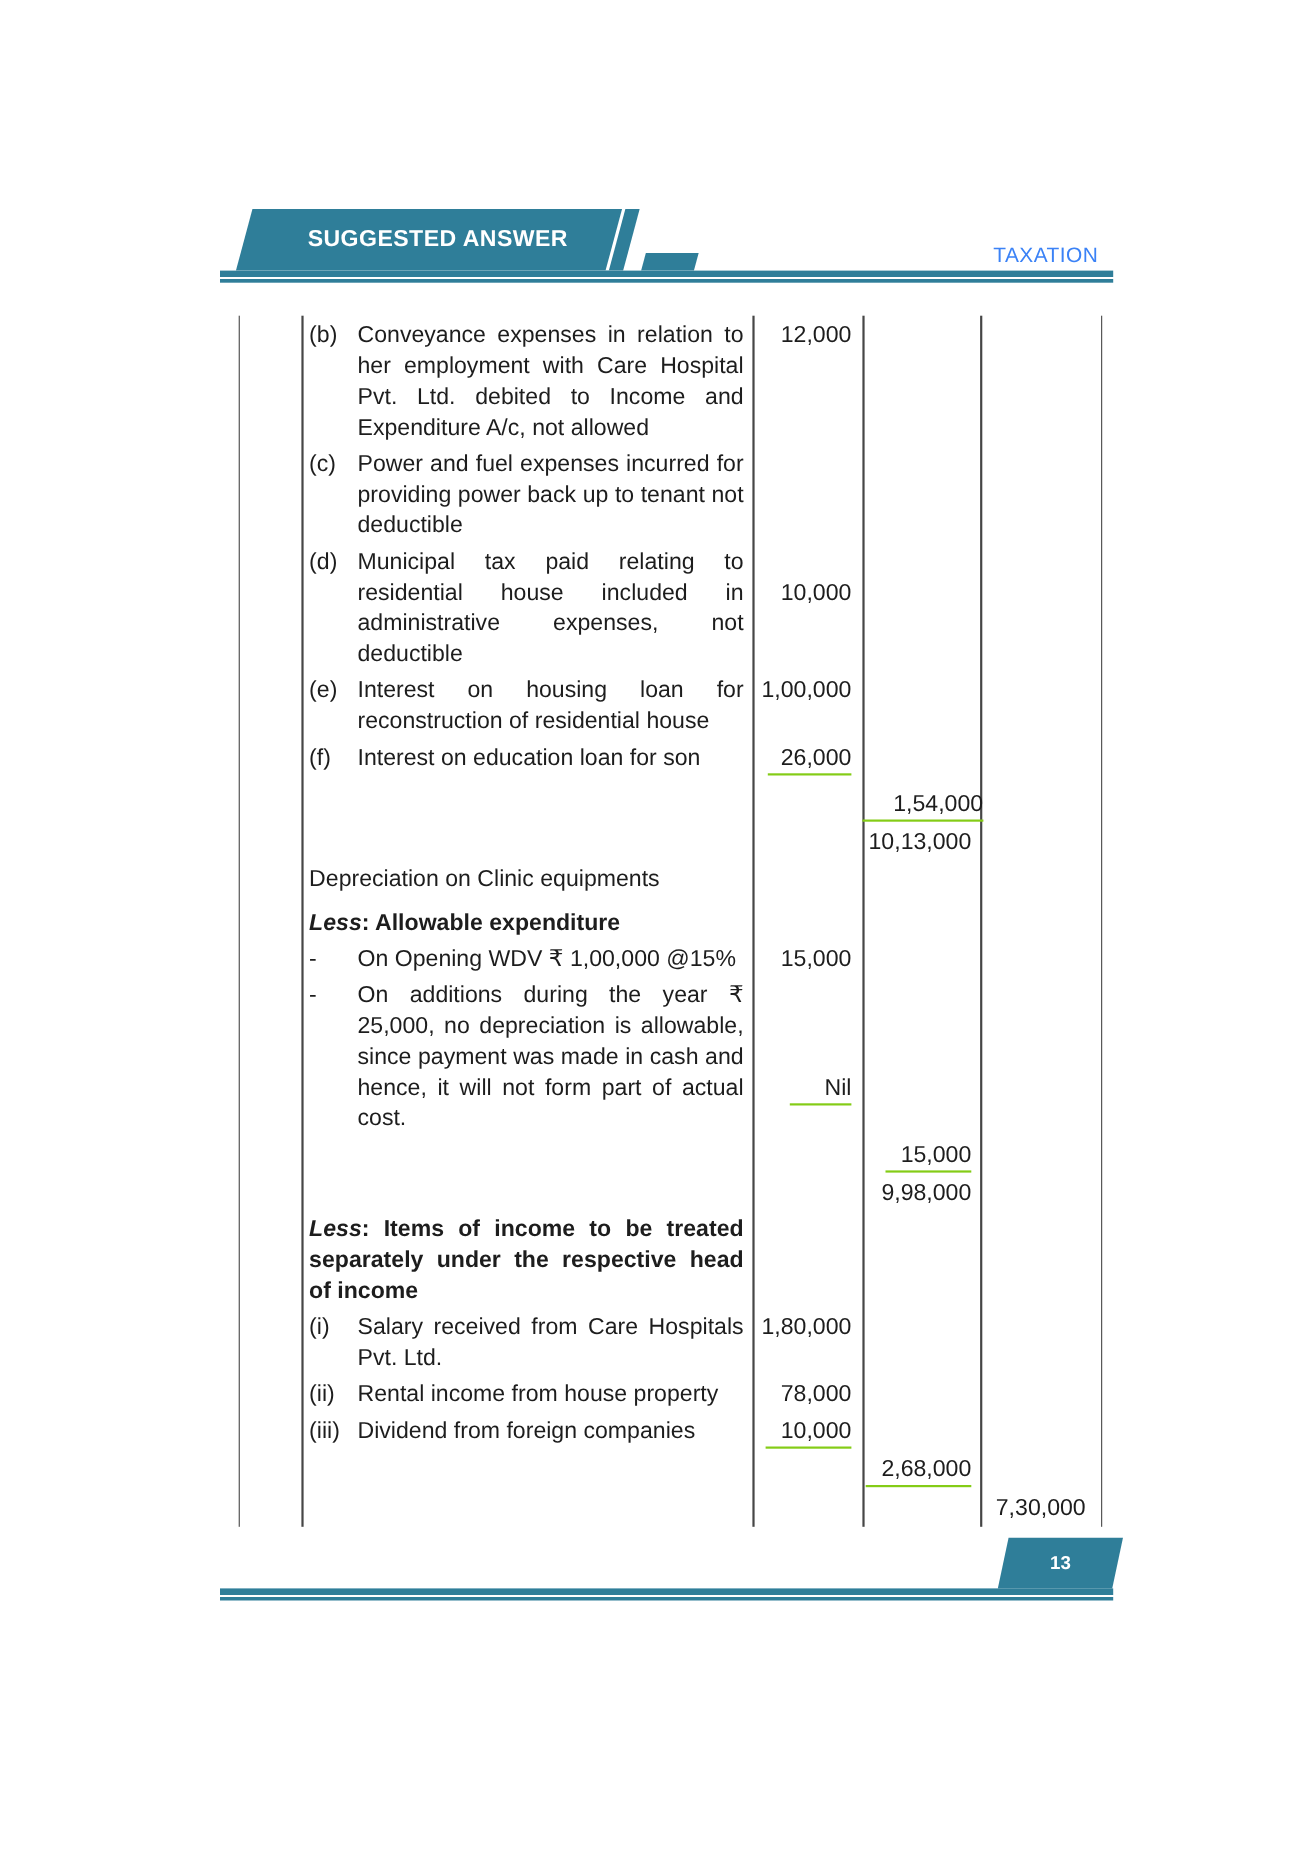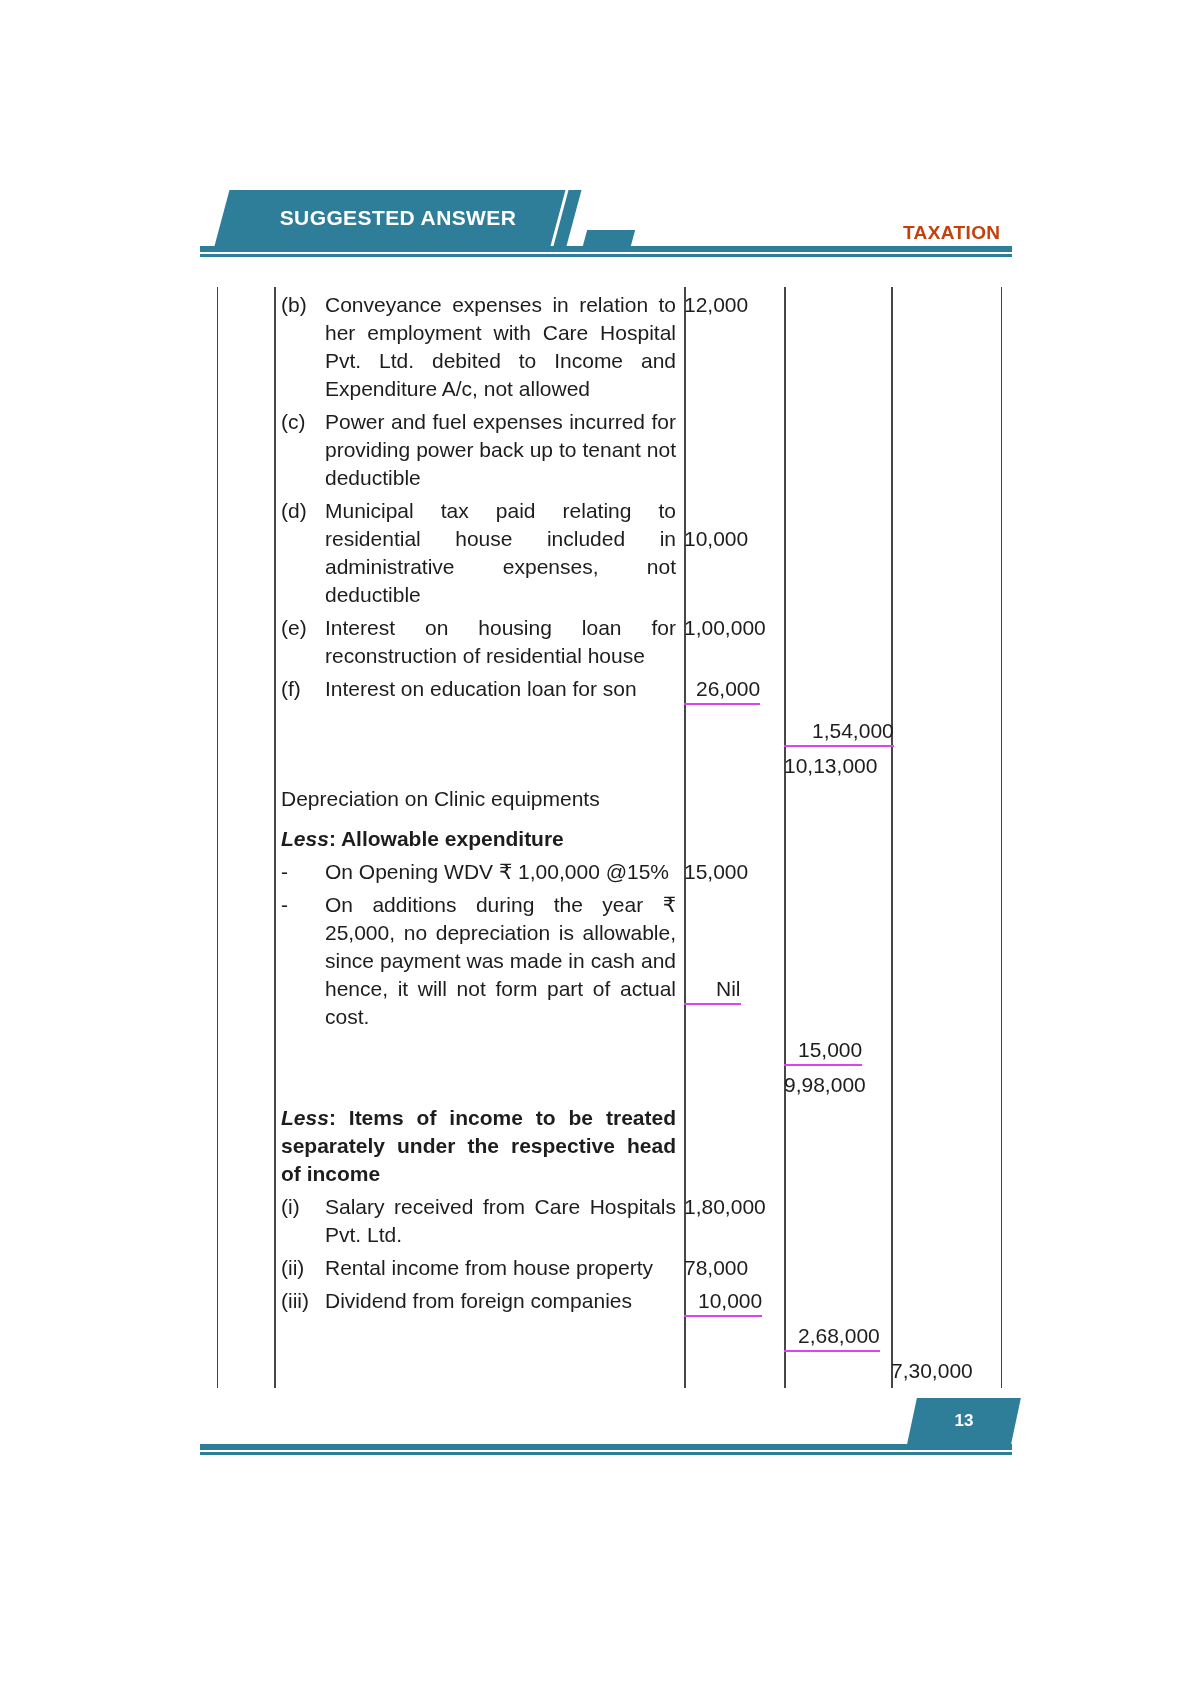--- a/index.html
+++ b/index.html
@@ -19,21 +19,21 @@
   .banner-label{
     display:block;width:100%;height:56px;line-height:56px;text-align:center;
     transform:skewX(15deg);color:#ffffff;font-size:21px;font-weight:bold;letter-spacing:.4px;
   }
   .banner-tail{
     position:absolute;left:585px;top:230px;width:48px;height:16px;
     background:#2f7e99;transform:skewX(-15deg);
   }
   .subject{
     position:absolute;left:903px;top:222px;width:110px;
-    color:#c2410c;font-size:19px;font-weight:bold;letter-spacing:.4px;
+    color:#3b82f6;font-size:19px;font-weight:normal;letter-spacing:.4px;
   }
   .hrule{
     position:absolute;left:200px;width:812px;height:11px;
     background:linear-gradient(to bottom,#2f7e99 0 6px,#ffffff 6px 8px,#2f7e99 8px 11px);
   }
   .hrule.top{top:246px;}
   .hrule.bottom{top:1444px;}
   
   .page-badge{
     position:absolute;left:912px;top:1398px;width:104px;height:46px;
@@ -51,25 +51,25 @@
   }
   .vline{position:absolute;top:0;bottom:0;width:1.5px;background:#464646;}
   .rows{position:relative;padding-top:4px;}
   .trow{display:grid;grid-template-columns:56px 410px 100px 107px 110px;margin-bottom:5px;}
   .cell{min-height:1px;}
   .desc{grid-column:2;display:flex;padding:0 8px 0 7px;}
   .lab{flex:0 0 44px;}
   .desc p{margin:0;flex:1;text-align:justify;}
   .desc p.bold{font-weight:bold;}
   .lead-italic{font-style:italic;font-weight:bold;}
-  .amt{white-space:nowrap;}
+  .amt{text-align:right;white-space:nowrap;}
   .a1{grid-column:3;padding-right:10px;}
   .a2{grid-column:4;padding-right:8px;}
   .a3{grid-column:5;padding-right:14px;}
-  .ul{display:inline-block;border-bottom:2px solid #d946ef;padding-bottom:0px;}
+  .ul{display:inline-block;border-bottom:2px solid #84cc16;padding-bottom:0px;}
 </style>
 </head>
 <body>
 
 <div class="banner">
   <span class="banner-label">SUGGESTED ANSWER</span>
 </div>
 <div class="banner-tail"></div>
 <div class="subject">TAXATION</div>
 <div class="hrule top"></div>

